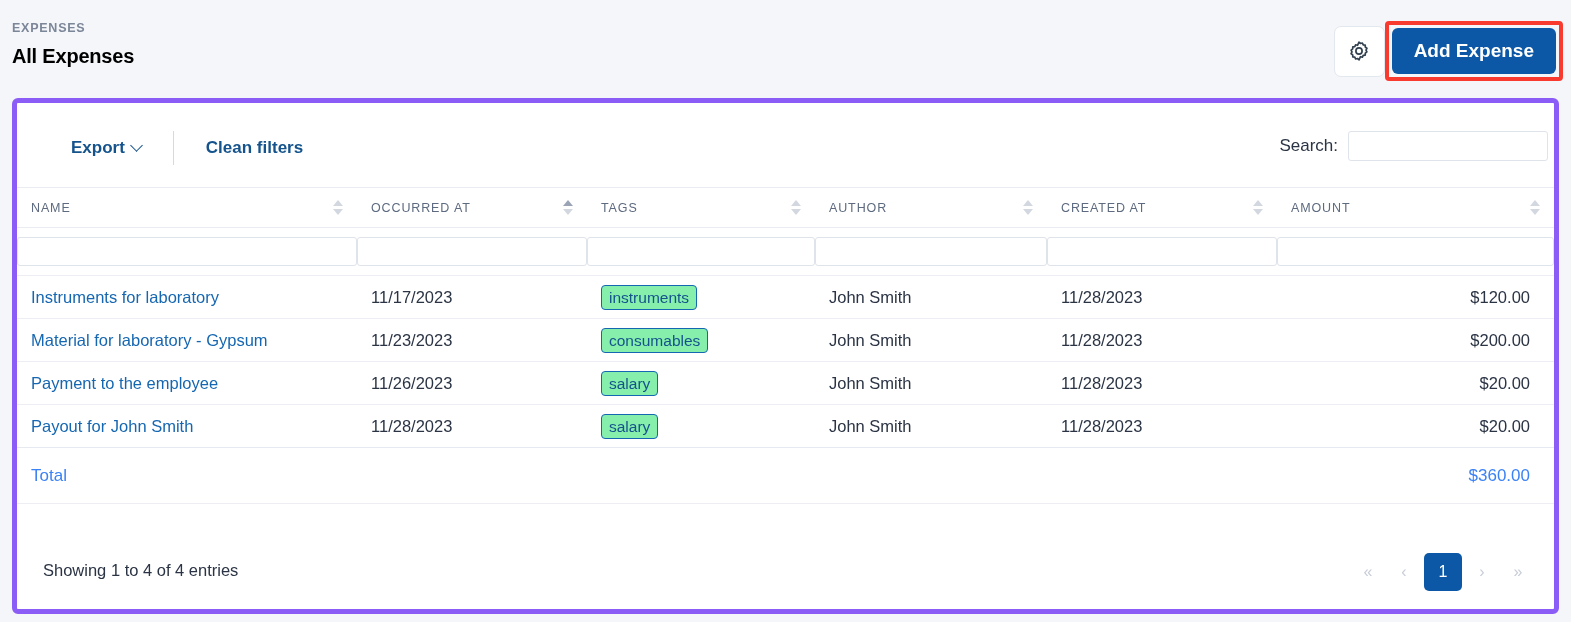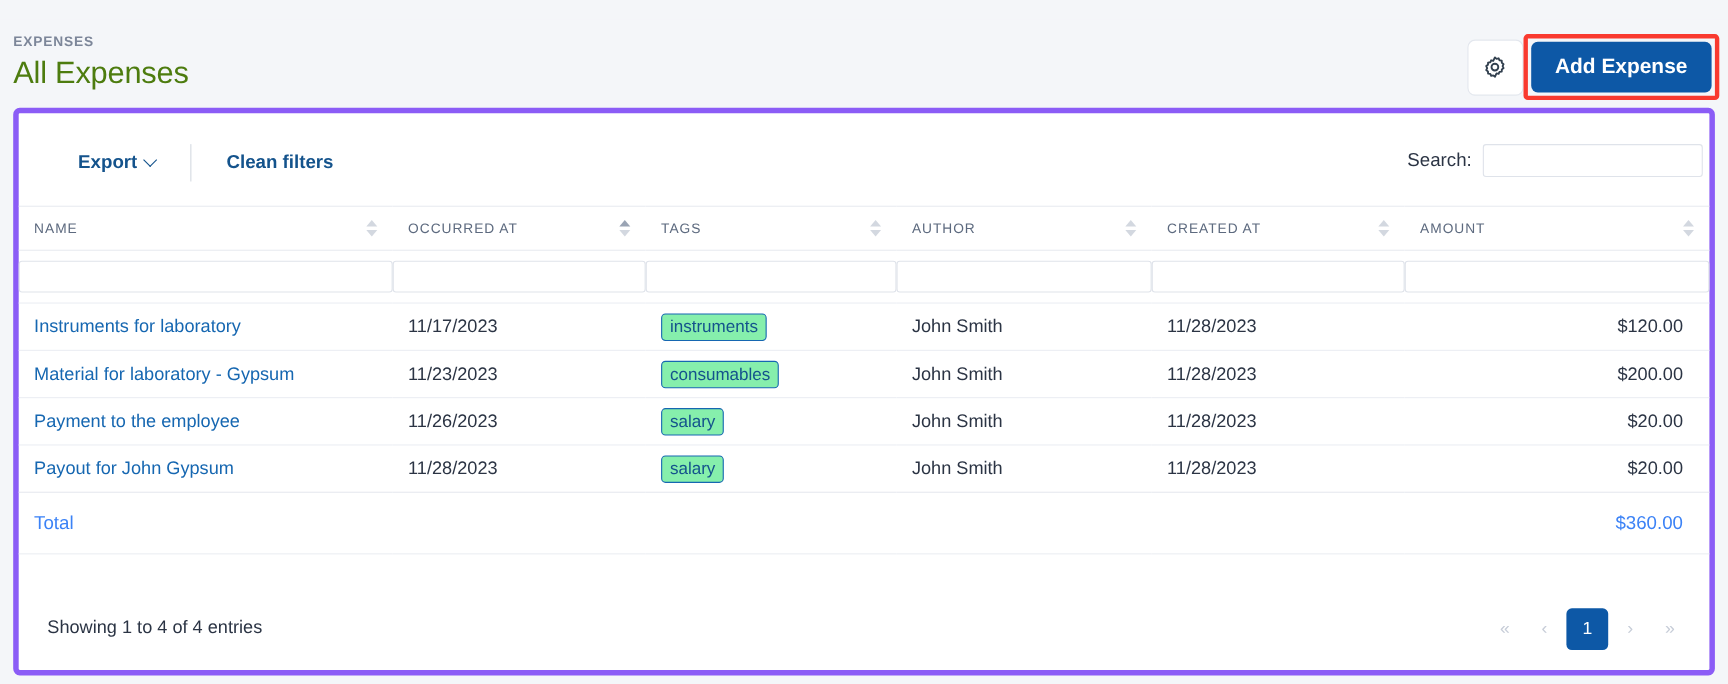--- a/index.html
+++ b/index.html
@@ -7,30 +7,30 @@
     margin: 0; padding: 0;
     width: 1571px; height: 622px;
     background: #f4f6f9;
     font-family: "Liberation Sans", sans-serif;
     -webkit-font-smoothing: antialiased;
   }
   .page { position: relative; width: 1571px; height: 622px; overflow: hidden; }
 
   
   .header {
-    position: absolute; left: 0; top: 18px; width: 1571px; height: 98px;
+    position: absolute; left: 0; top: 8px; width: 1571px; height: 98px;
     background: #f4f6f9;
   }
   .header-left { position: absolute; left: 12px; top: 12px; }
   .breadcrumb {
     font-size: 12.5px; letter-spacing: 0.06em; color: #7c8699;
     text-transform: uppercase; font-weight: 600; line-height: 16px;
   }
   .page-title {
-    font-size: 28px; color: #4d7c0f; font-weight: 400;
+    font-size: 20px; color: #000000; font-weight: 700;
     line-height: 36px; margin-top: 2px; letter-spacing: -0.2px;
   }
   .header-actions {
     position: absolute; right: 8px; top: 13px;
     display: flex; align-items: center; 
   }
   .gear-btn {
     width: 51px; height: 51px; background: #ffffff;
     border: 1px solid #e3e7ee; border-radius: 7px;
     display: flex; align-items: center; justify-content: center;
@@ -318,21 +318,21 @@
         </tr>
         <tr class="data-row">
           <td><a class="name-link">Payment to the employee</a></td>
           <td>11/26/2023</td>
           <td><span class="tag-pill">salary</span></td>
           <td>John Smith</td>
           <td>11/28/2023</td>
           <td class="amount-cell">$20.00</td>
         </tr>
         <tr class="data-row">
-          <td><a class="name-link">Payout for John Gypsum</a></td>
+          <td><a class="name-link">Payout for John Smith</a></td>
           <td>11/28/2023</td>
           <td><span class="tag-pill">salary</span></td>
           <td>John Smith</td>
           <td>11/28/2023</td>
           <td class="amount-cell">$20.00</td>
         </tr>
         <tr class="total-row">
           <td>Total</td>
           <td></td>
           <td></td>

